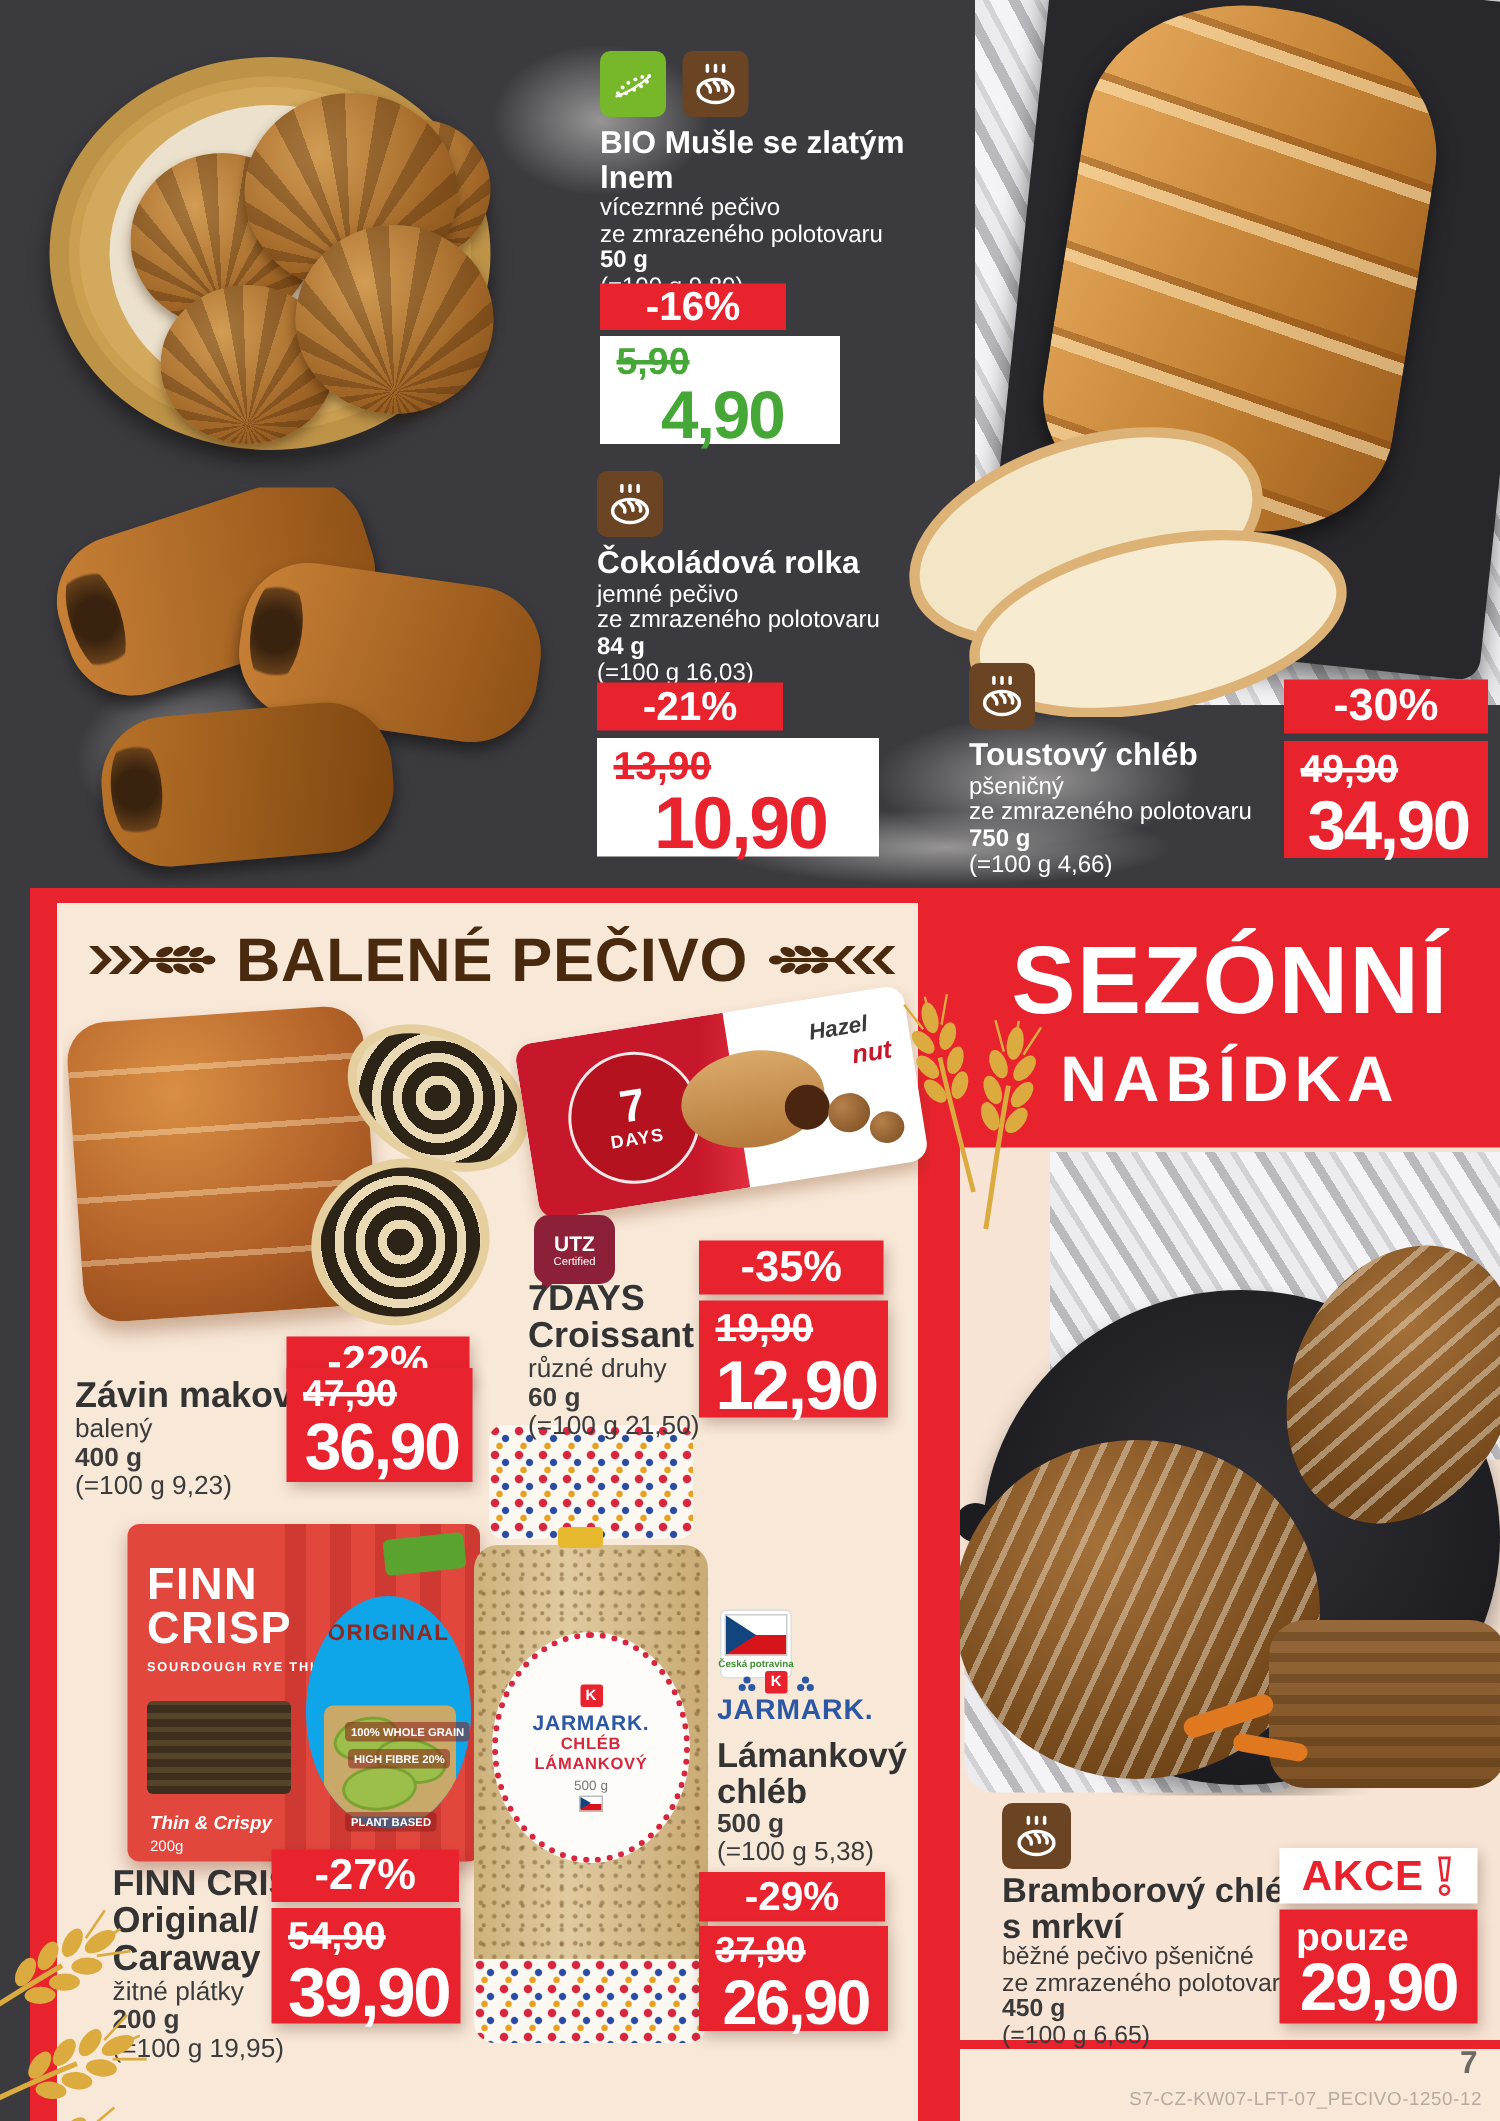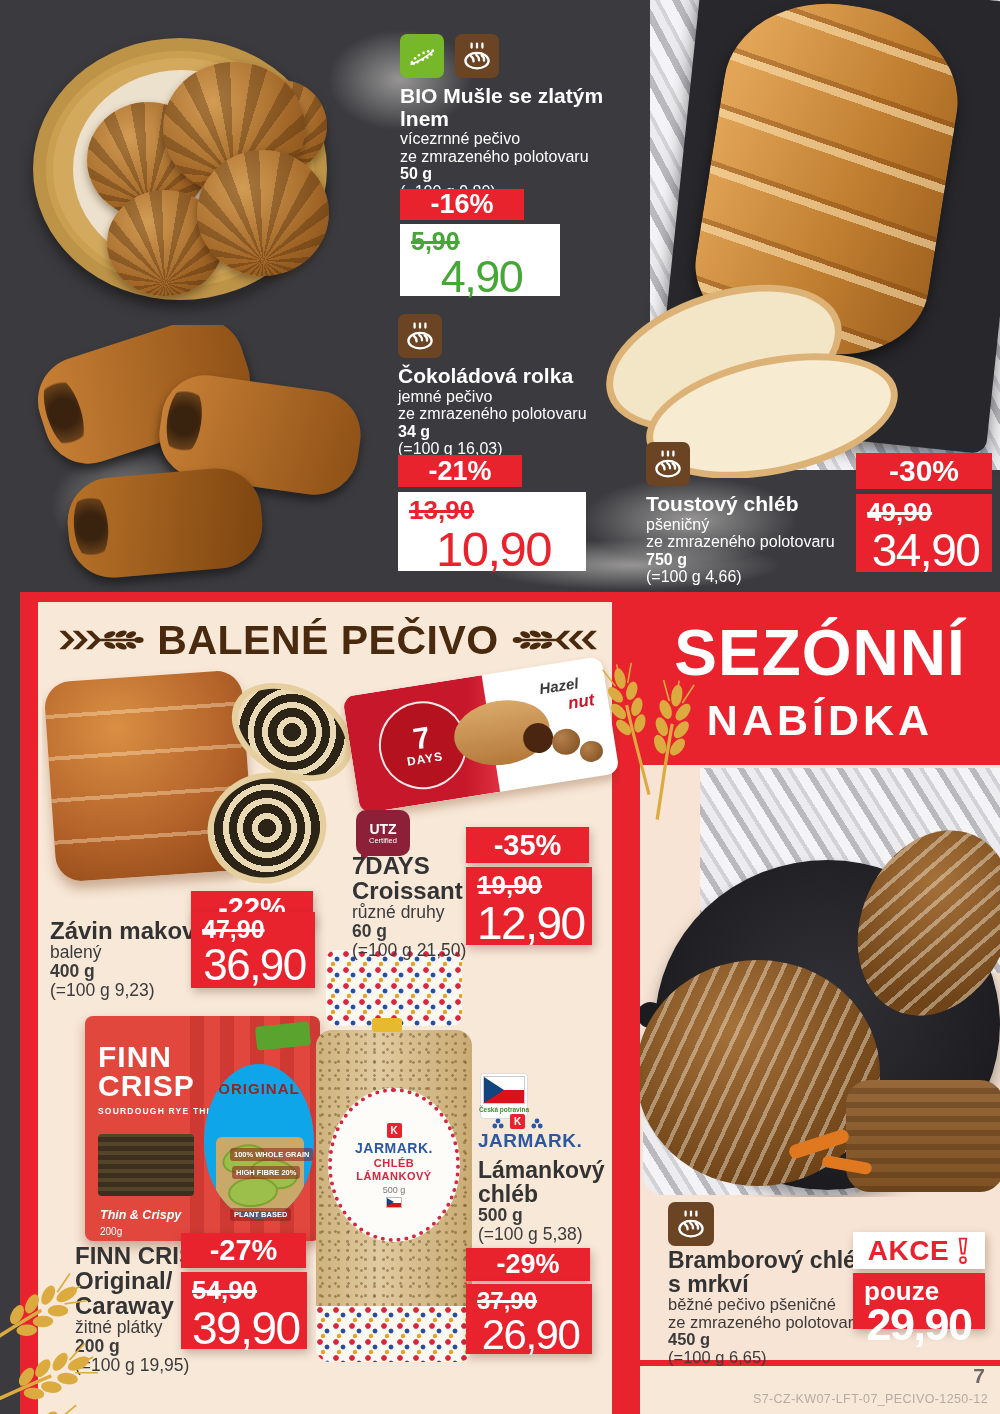--- a/index.html
+++ b/index.html
@@ -32,21 +32,21 @@
   .pinfo-dark{color:#fff;}
   .pinfo-dark .nm{font-size:21px;line-height:22.5px;}
   .pinfo-dark .tx{font-size:16px;line-height:17.5px;}
   .pinfo-light{color:#3b3b3b;}
   .pinfo-light .nm{font-size:24px;line-height:25px;color:#333;}
   .pinfo-light .tx{font-size:17.5px;line-height:19px;}
   
   .pbadge{position:absolute;background:#e8232e;color:#fff;font-weight:800;display:flex;align-items:center;justify-content:center;z-index:5;}
   .pricebox{position:absolute;z-index:5;box-sizing:border-box;padding:3px 8px 4px 11px;display:flex;flex-direction:column;}
   .pricebox .old{font-weight:700;text-decoration:line-through;text-decoration-thickness:3px;white-space:nowrap;}
-  .pricebox .new{font-weight:400;text-align:center;letter-spacing:-1.5px;white-space:nowrap;}
+  .pricebox .new{font-weight:700;text-align:center;letter-spacing:-1.5px;white-space:nowrap;}
   .box-white{background:#fff;}
   .box-red{background:#e8232e;color:#fff;}
   .t-green{color:#45a735;}
   .t-red{color:#e8232e;}
   .shadow{box-shadow:2px 4px 9px rgba(70,25,10,.28);}
   #p1-info{left:400px;top:34px;width:215px;}
   #p1-badge{left:400px;top:189px;width:124px;height:31px;font-size:27px;}
   #p1-price{left:400px;top:224px;width:160px;height:72px;}
   #p1-price .old{font-size:25px;}
   #p1-price .new{font-size:45px;line-height:42px;}
@@ -82,21 +82,21 @@
   #p7-price{left:466px;top:1284px;width:126px;height:70px;}
   #p7-price .old{font-size:24px;}
   #p7-price .new{font-size:42px;line-height:39px;}
   #p8-info{left:668px;top:1248px;width:210px;}
   #p8-info .nm{font-size:23px;line-height:24px;}
   #p8-info .tx{font-size:16.5px;line-height:17.5px;}
   #p8-icon{left:668px;top:1202px;z-index:5;width:46px;height:44px;}
   #akce-box{left:853px;top:1232px;width:132px;height:37px;background:#fff;display:flex;align-items:center;justify-content:center;gap:7px;z-index:5;}
   #akce-box .akce-t{color:#e8232e;font-size:28px;font-weight:800;letter-spacing:.5px;}
   #akce-box svg{width:14px;height:28px;}
-  #p8-price{left:853px;top:1273px;width:132px;height:56px;padding:4px 8px;}
+  #p8-price{left:853px;top:1273px;width:132px;height:76px;padding:4px 8px;}
   #p8-price .pouze{font-size:26px;font-weight:800;line-height:28px;padding-left:3px;}
   #p8-price .new{font-size:45px;line-height:40px;font-weight:800;text-align:center;letter-spacing:-1.5px;}
   
   #balene{left:58px;top:614px;width:540px;height:52px;display:flex;align-items:center;justify-content:center;gap:13px;z-index:4;}
   #balene .ttl{font-size:41px;font-weight:800;color:#4a2a0f;letter-spacing:.5px;white-space:nowrap;}
   .flank{width:100px;height:32px;color:#4a2a0f;}
   .flank svg{width:100%;height:100%;display:block;}
   .flip{transform:scaleX(-1);}
   #sez1{left:640px;top:616px;width:360px;text-align:center;font-size:64px;font-weight:800;color:#fff;letter-spacing:1px;z-index:4;}
   #sez2{left:640px;top:696px;width:360px;text-align:center;font-size:43px;font-weight:800;color:#fff;letter-spacing:4px;z-index:4;}
@@ -369,21 +369,21 @@
     <div class="icons">
       <span class="iconbox ib-brown">
           <svg viewBox="0 0 44 44">
             <use href="#sym-bread"></use>
           </svg>
         </span>
     </div>
     <div class="nm">Čokoládová rolka</div>
     <div class="tx">jemné pečivo</div>
     <div class="tx">ze zmrazeného polotovaru</div>
-    <div class="tx bw">34 g</div>
+    <div class="tx bw">84 g</div>
     <div class="tx">(=100 g 16,03)</div>
   </div>
   <div class="pbadge" id="p2-badge">-21%</div>
   <div class="pricebox box-white" id="p2-price">
     <span class="old t-red">13,90</span>
     <span class="new t-red">10,90</span>
   </div>
 
   <div class="pinfo pinfo-dark" id="p3-info">
     <div class="icons">

